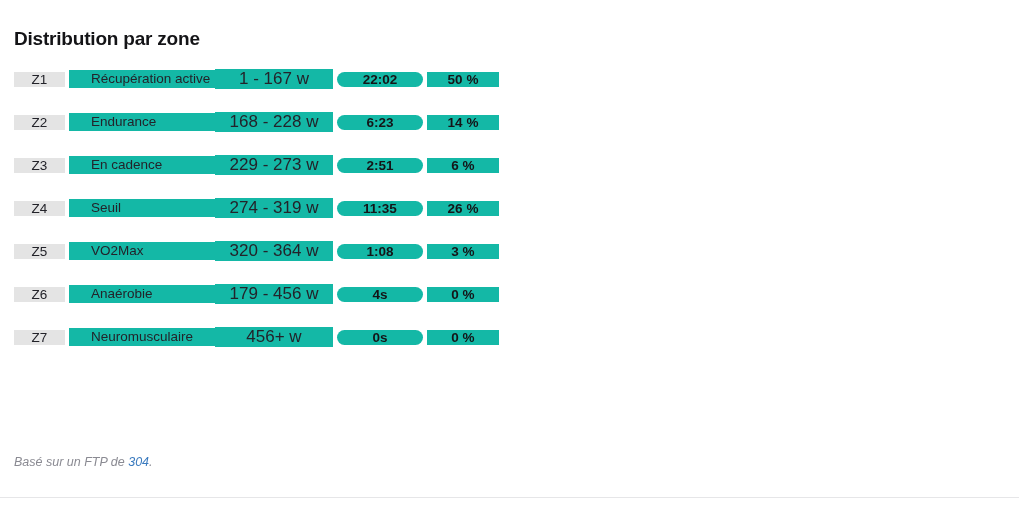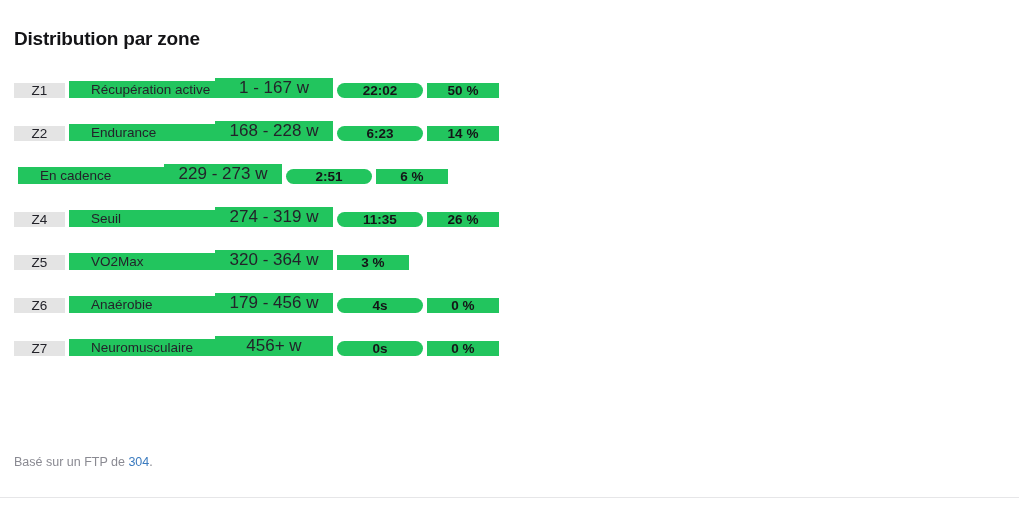--- a/index.html
+++ b/index.html
@@ -18,27 +18,27 @@
     color:#141417;
   }
 
   .zone-table{
     position:absolute;left:14px;top:60px;
     width:991px;
   }
 
   .zrow{
     display:flex;
-    align-items:flex-end;
+    align-items:center;
     height:38px;
     margin-bottom:5px;
   }
 
   .cell{
-    background:#22c55e;
+    background:#14b8a6;
     display:flex;
     align-items:center;
     box-sizing:border-box;
   }
   .c-zone{
     width:51px;
     background:#e4e4e4;
     justify-content:center;
     font-size:13.5px;
     color:#23232a;
@@ -87,20 +87,21 @@
   .bar{
     height:100%;
     min-width:0;
   }
   .bar.sliver{min-width:2px;}
 
   .footnote{
     position:absolute;left:14px;top:455px;
     font-size:12.5px;
     color:#8a8a92;
+    font-style:italic;
   }
   .footnote .ftp-link{
     color:#3b7bbf;
     text-decoration:none;
     cursor:pointer;
   }
 
   .bottom-rule{
     position:absolute;left:0;top:497px;
     width:1019px;height:1px;
@@ -129,20 +130,21 @@
         <div class="cell c-zone">Z2</div>
         <div class="cell c-name">Endurance</div>
         <div class="cell c-watts">168 - 228 w</div>
         <div class="cell c-time">6:23</div>
         <div class="cell c-pct">14 %</div>
         <div class="bar-track">
           <div class="bar" style="width: 28%; background: rgb(213, 171, 205);"></div>
         </div>
       </div>
       <div class="zrow">
+        <div class="cell c-zone">Z3</div>
         <div class="cell c-name">En cadence</div>
         <div class="cell c-watts">229 - 273 w</div>
         <div class="cell c-time">2:51</div>
         <div class="cell c-pct">6 %</div>
         <div class="bar-track">
           <div class="bar" style="width: 12%; background: rgb(190, 133, 180);"></div>
         </div>
       </div>
       <div class="zrow">
         <div class="cell c-zone">Z4</div>
@@ -151,20 +153,21 @@
         <div class="cell c-time">11:35</div>
         <div class="cell c-pct">26 %</div>
         <div class="bar-track">
           <div class="bar" style="width: 52%; background: rgb(165, 89, 148);"></div>
         </div>
       </div>
       <div class="zrow">
         <div class="cell c-zone">Z5</div>
         <div class="cell c-name">VO2Max</div>
         <div class="cell c-watts">320 - 364 w</div>
+        <div class="cell c-time">1:08</div>
         <div class="cell c-pct">3 %</div>
         <div class="bar-track">
           <div class="bar" style="width: 6%; background: rgb(140, 75, 126);"></div>
         </div>
       </div>
       <div class="zrow">
         <div class="cell c-zone">Z6</div>
         <div class="cell c-name">Anaérobie</div>
         <div class="cell c-watts">179 - 456 w</div>
         <div class="cell c-time">4s</div>

